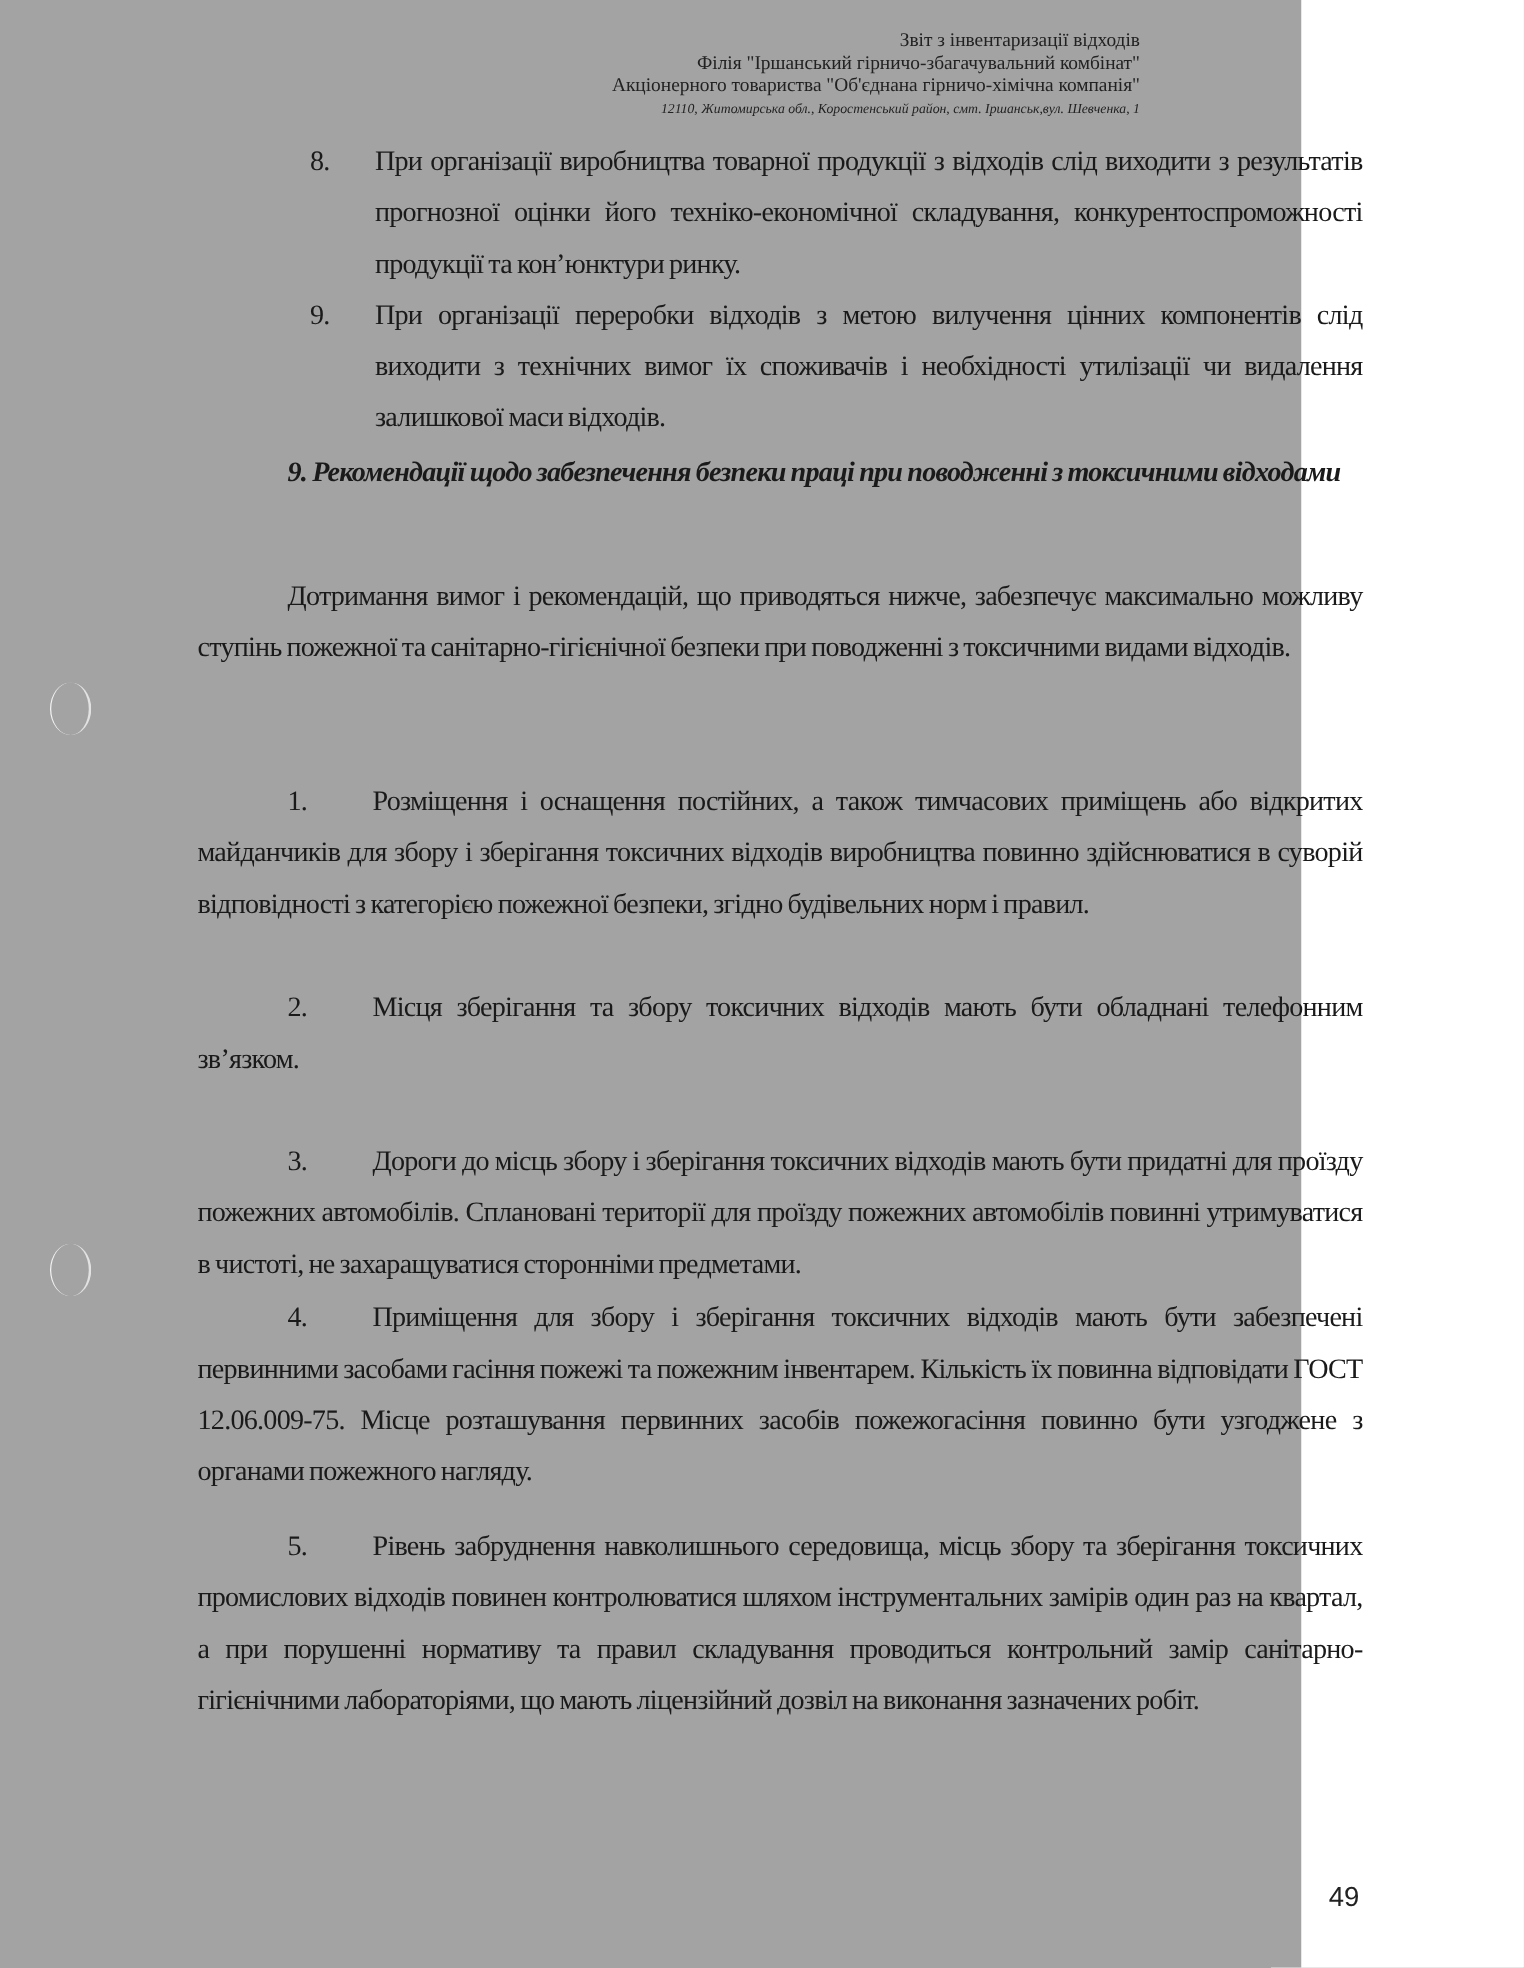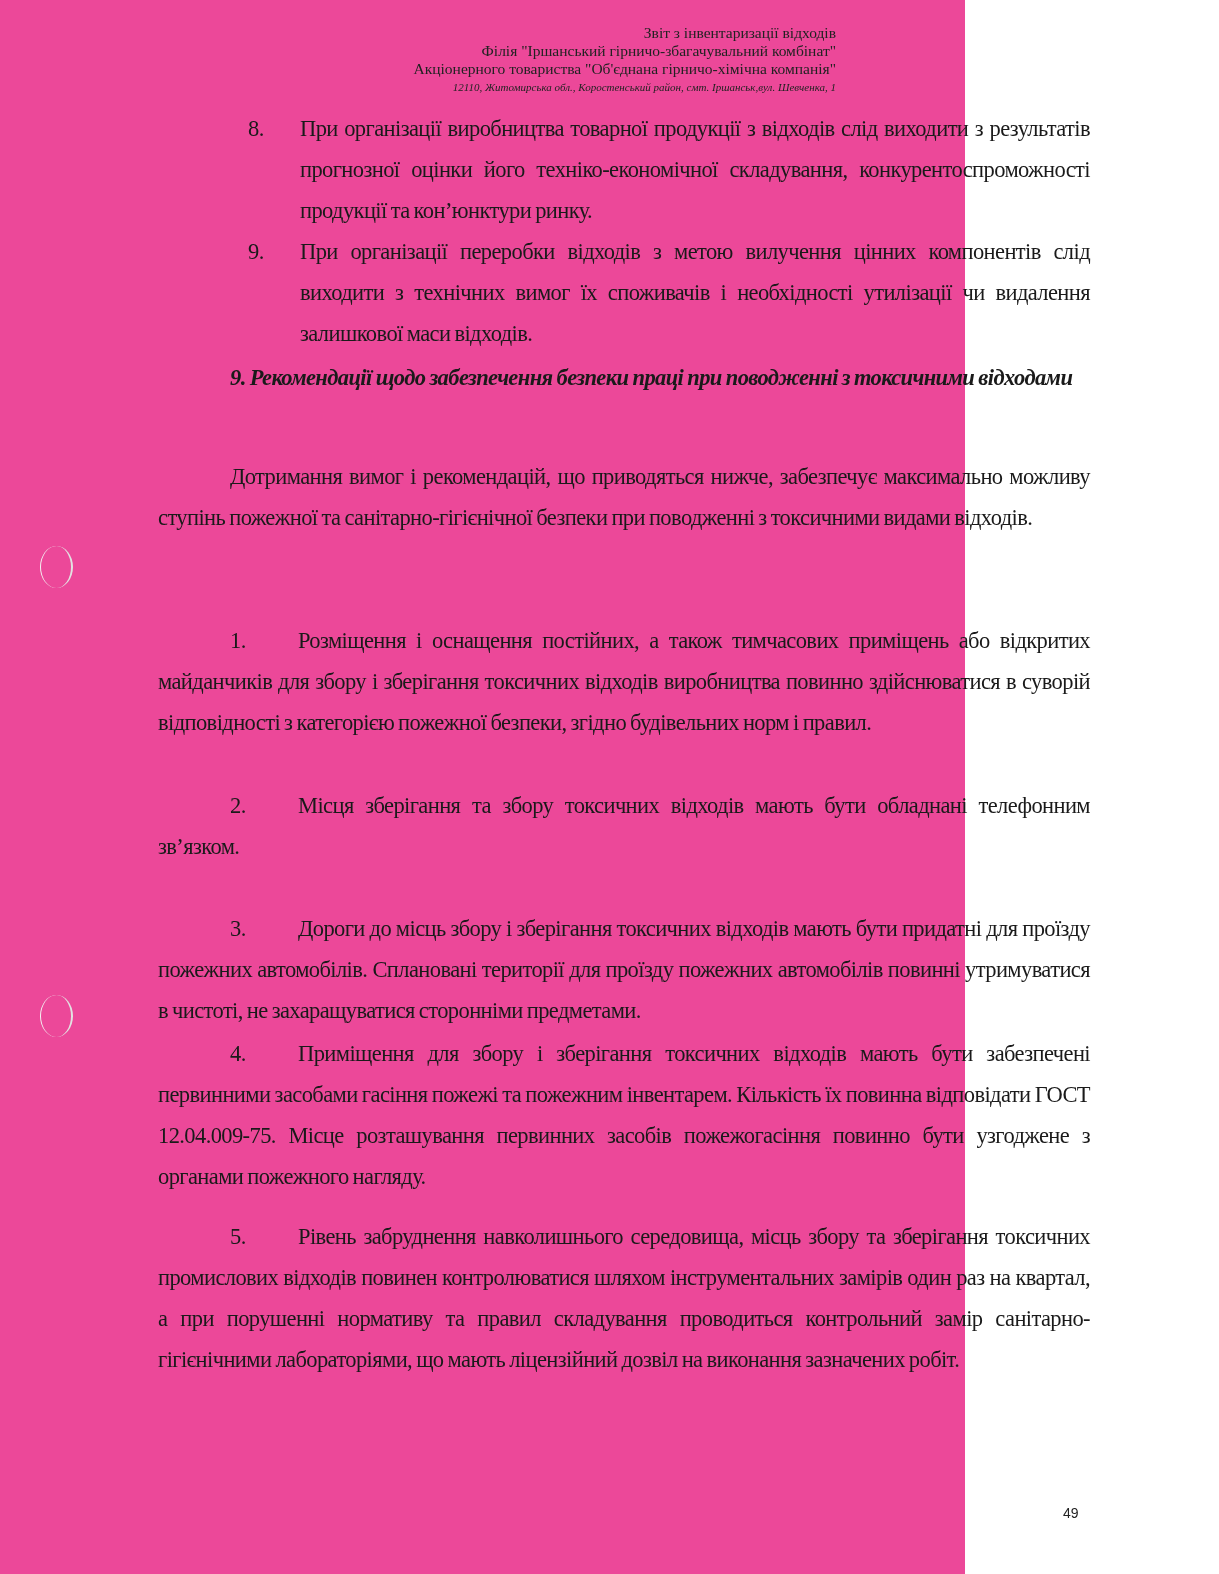--- a/index.html
+++ b/index.html
@@ -1,39 +1,39 @@
 <!DOCTYPE html>
 <html><head>
 <meta charset="utf-8">
 <style>
   html, body { margin: 0; padding: 0; background: #ffffff; }
   body { width: 1219px; height: 1574px; position: relative; overflow: hidden;
          font-family: "Liberation Serif", serif; color: #1a1a1a; }
-  .page { position: absolute; left: 0; top: 0; width: 965px; height: 1574px; background: #ec4899; }
+  .page { position: absolute; left: 0; top: 0; width: 1041px; height: 1574px; background: #a3a3a3; }
 
   .header { position: absolute; right: 129px; top: 24px; text-align: right;
             font-size: 15.5px; line-height: 18px; color: #222; }
   .header .line { display: block; white-space: nowrap; }
   .header .addr { font-style: italic; font-size: 11px; }
 
   .body { position: absolute; left: 158px; top: 108px; width: 932px;
           font-size: 22.5px; line-height: 41px; letter-spacing: -0.6px; word-spacing: -1px; }
   .para { text-align: justify; margin: 0; }
   .blk { position: absolute; left: 0; width: 932px; }
 
   .numlist { position: relative; padding-left: 142px; }
   .numlist .num { position: absolute; left: 90px; top: 0; }
 
   .heading { font-weight: bold; font-style: italic; text-align: justify; margin: 0; }
   .indent { text-indent: 72px; }
   .item { text-indent: 72px; }
   .item .num { display: inline-block; width: 68px; text-indent: 0; }
 
   .pageno { position: absolute; left: 1063px; top: 1505px;
-            font-family: "Liberation Sans", sans-serif; font-size: 14px; color: #222; }
+            font-family: "Liberation Sans", sans-serif; font-size: 22px; color: #222; }
 
   .hole { position: absolute; left: 40px; width: 30px; height: 42px; border-radius: 50%;
           border-right: 2px solid #e2e2e2; border-left: 1px solid #f2f2f2; }
 </style>
 </head>
 <body>
 
 <div class="page">
 
   <div class="hole" style="top:546px;"></div>
@@ -76,21 +76,21 @@
 
     <div class="blk" style="top:677px;">
       <p class="para item"><span class="num">2.</span><span>Місця зберігання та збору токсичних відходів мають бути обладнані телефонним зв’язком.</span></p>
     </div>
 
     <div class="blk" style="top:800px;">
       <p class="para item"><span class="num">3.</span><span>Дороги до місць збору і зберігання токсичних відходів мають бути придатні для проїзду пожежних автомобілів. Сплановані території для проїзду пожежних автомобілів повинні утримуватися в чистоті, не захаращуватися сторонніми предметами.</span></p>
     </div>
 
     <div class="blk" style="top:925px;">
-      <p class="para item"><span class="num">4.</span><span>Приміщення для збору і зберігання токсичних відходів мають бути забезпечені первинними засобами гасіння пожежі та пожежним інвентарем. Кількість їх повинна відповідати ГОСТ 12.04.009-75. Місце розташування первинних засобів пожежогасіння повинно бути узгоджене з органами пожежного нагляду.</span></p>
+      <p class="para item"><span class="num">4.</span><span>Приміщення для збору і зберігання токсичних відходів мають бути забезпечені первинними засобами гасіння пожежі та пожежним інвентарем. Кількість їх повинна відповідати ГОСТ 12.06.009-75. Місце розташування первинних засобів пожежогасіння повинно бути узгоджене з органами пожежного нагляду.</span></p>
     </div>
 
     <div class="blk" style="top:1108px;">
       <p class="para item"><span class="num">5.</span><span>Рівень забруднення навколишнього середовища, місць збору та зберігання токсичних промислових відходів повинен контролюватися шляхом інструментальних замірів один раз на квартал, а при порушенні нормативу та правил складування проводиться контрольний замір санітарно-гігієнічними лабораторіями, що мають ліцензійний дозвіл на виконання зазначених робіт.</span></p>
     </div>
 
   </div>
 
   <div class="pageno">49</div>
 </div>

